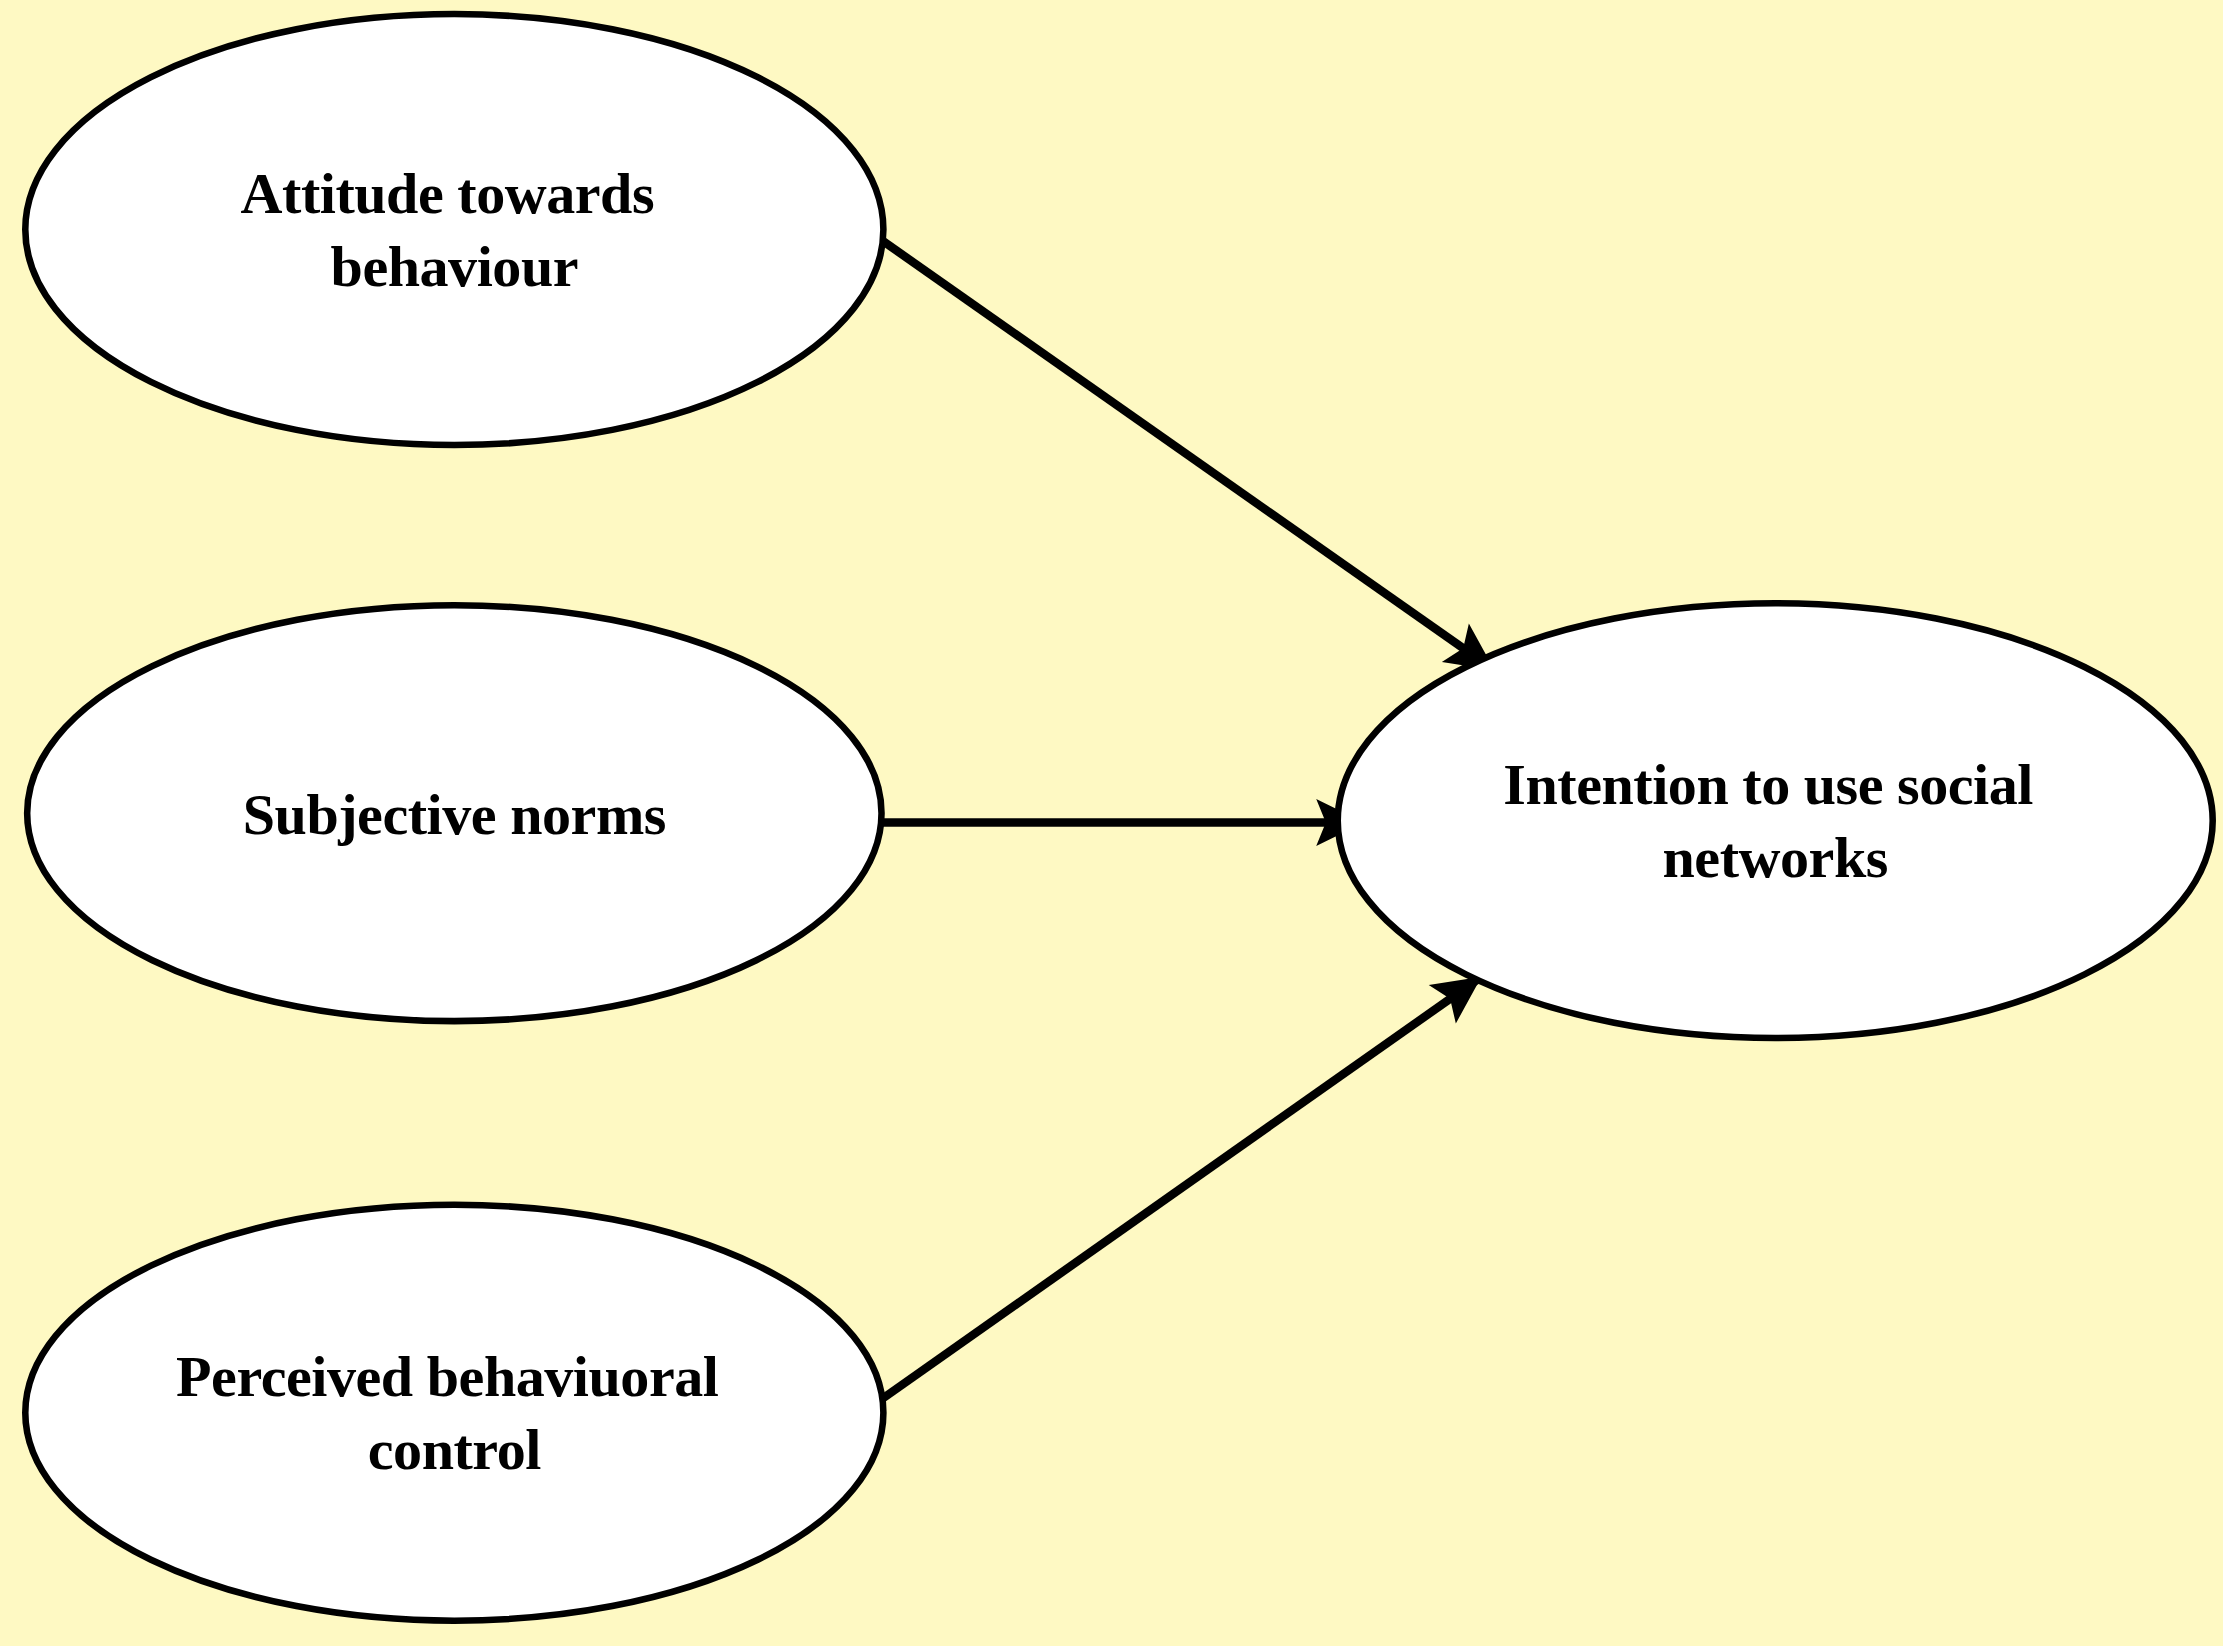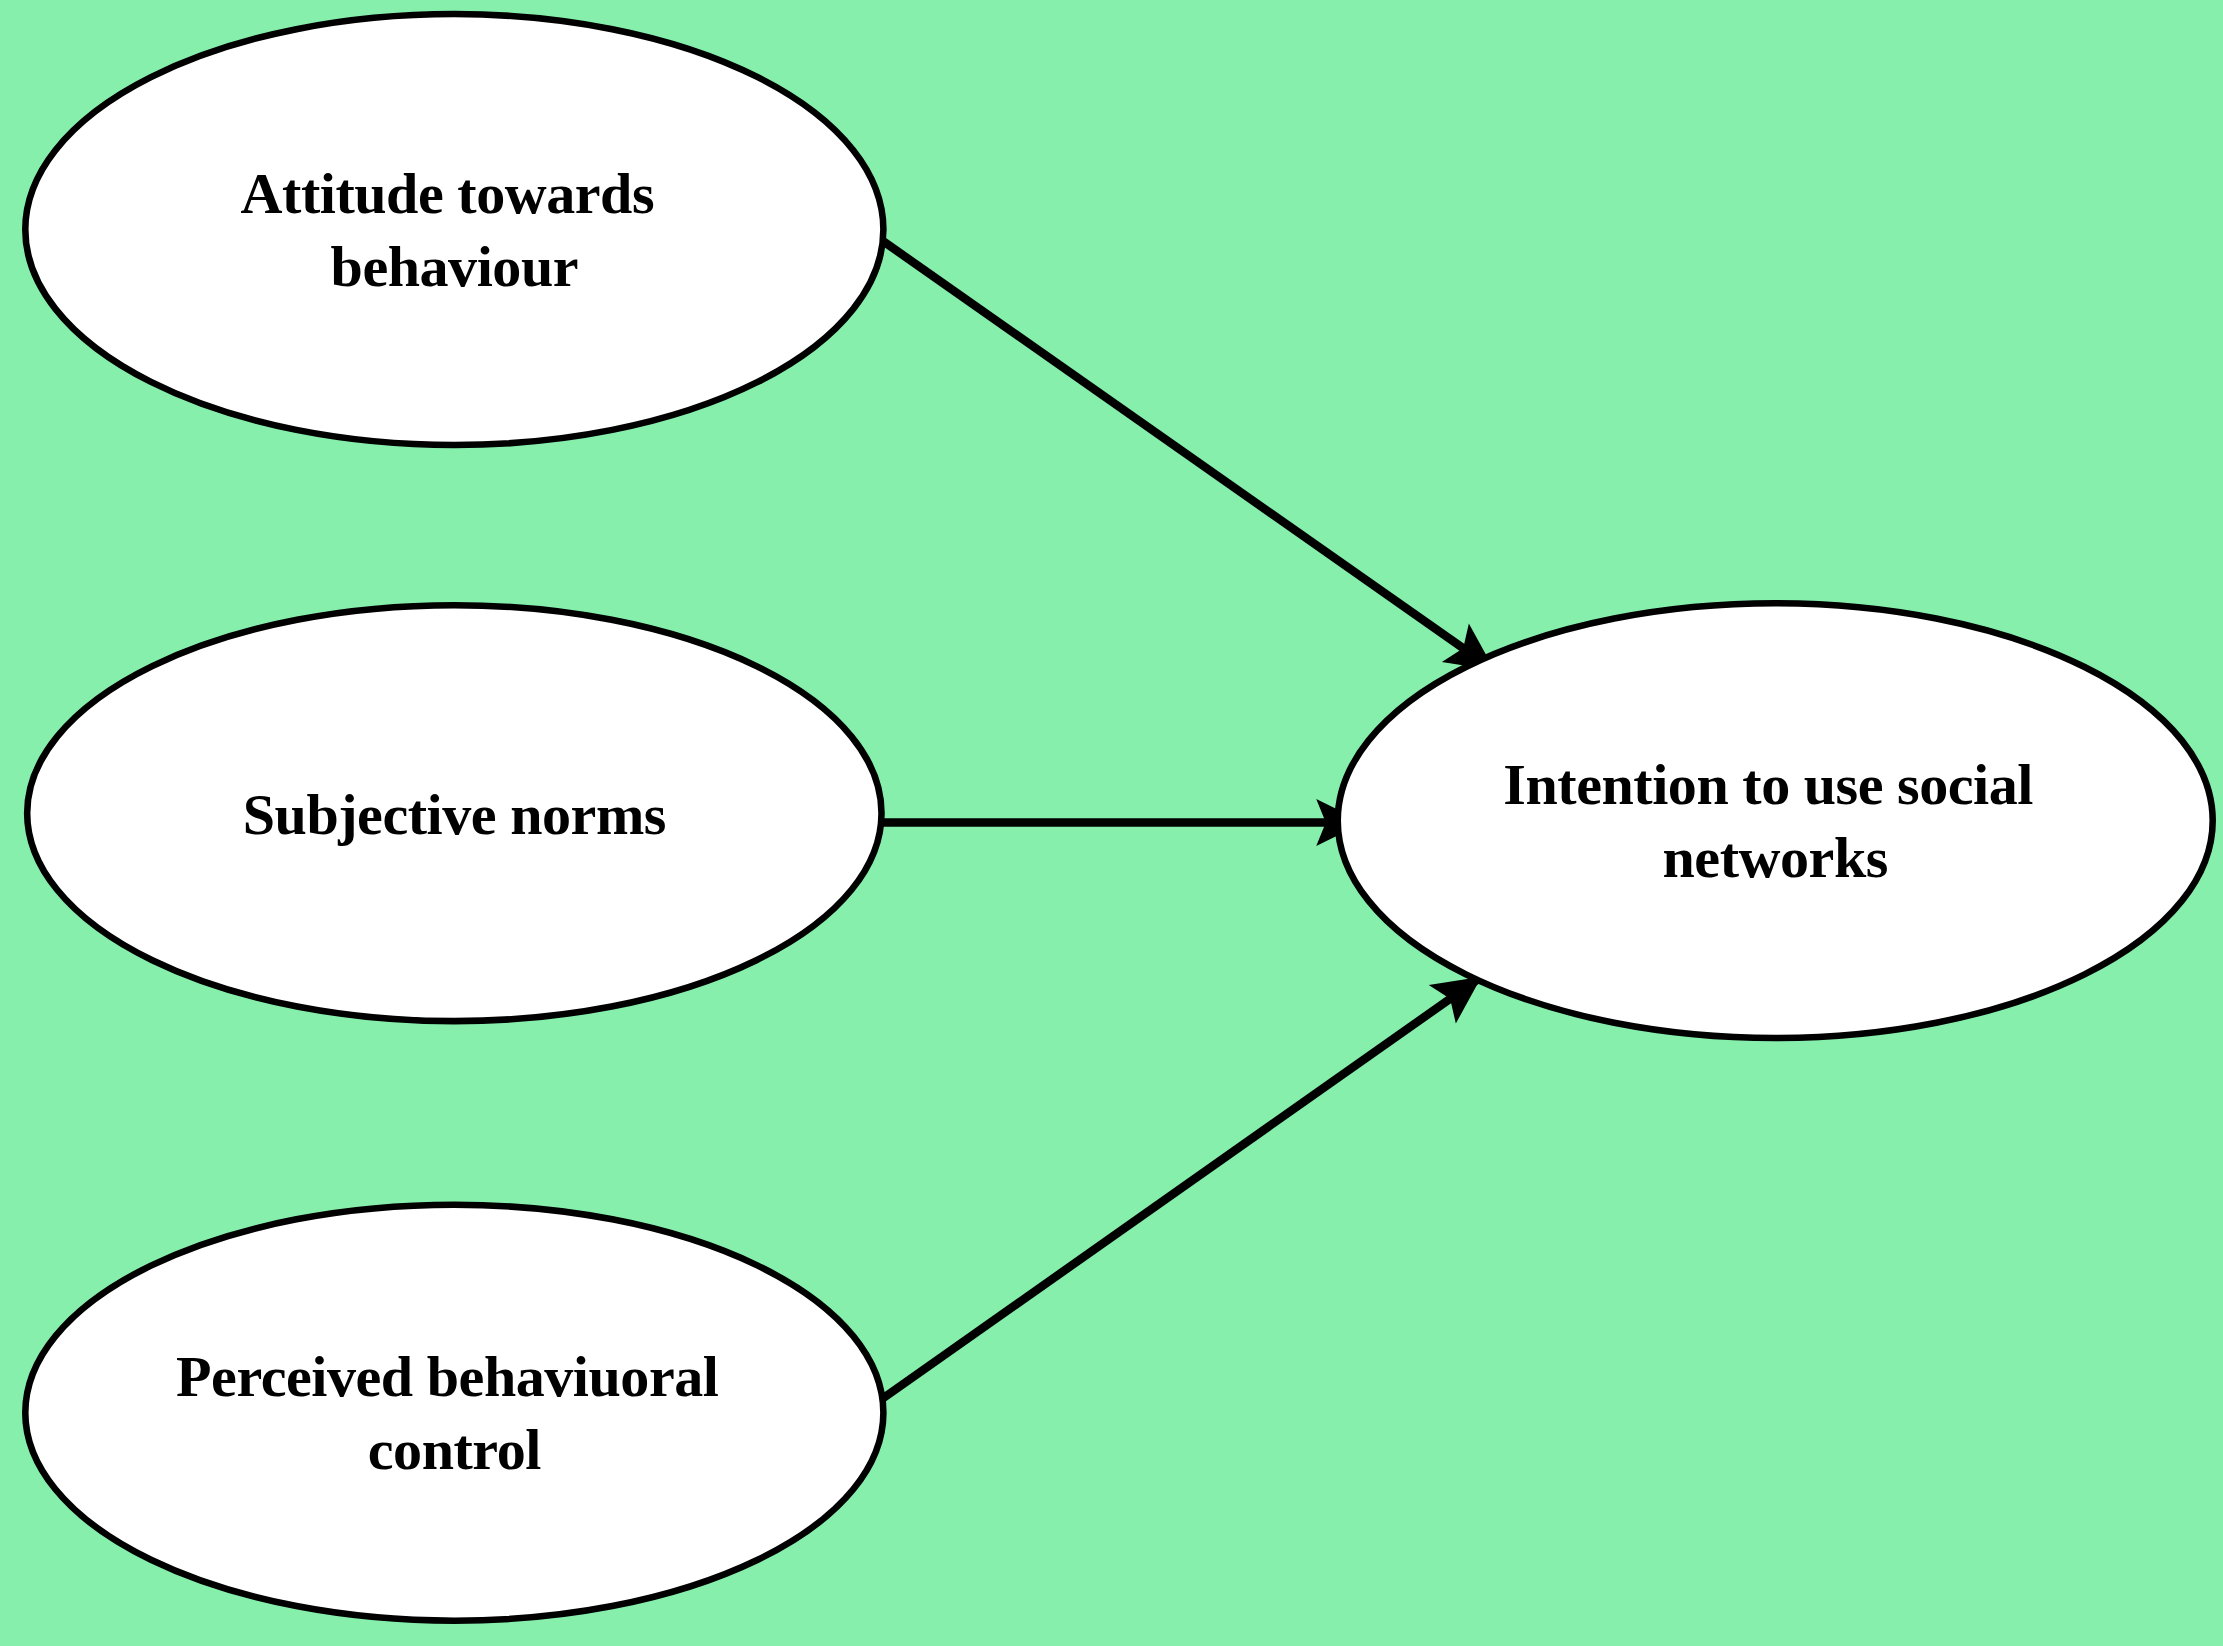--- a/index.html
+++ b/index.html
@@ -5,21 +5,21 @@
 <style>
   html, body {
     margin: 0;
     padding: 0;
     background: #ffffff;
   }
   #diagram-root {
     position: relative;
     width: 2223px;
     height: 1646px;
-    background: #86efac;
+    background: #fef9c3;
     overflow: hidden;
     font-family: "Liberation Serif", "DejaVu Serif", serif;
   }
   #diagram-svg {
     display: block;
     width: 2223px;
     height: 1646px;
   }
   .node-ellipse {
     fill: #ffffff;

